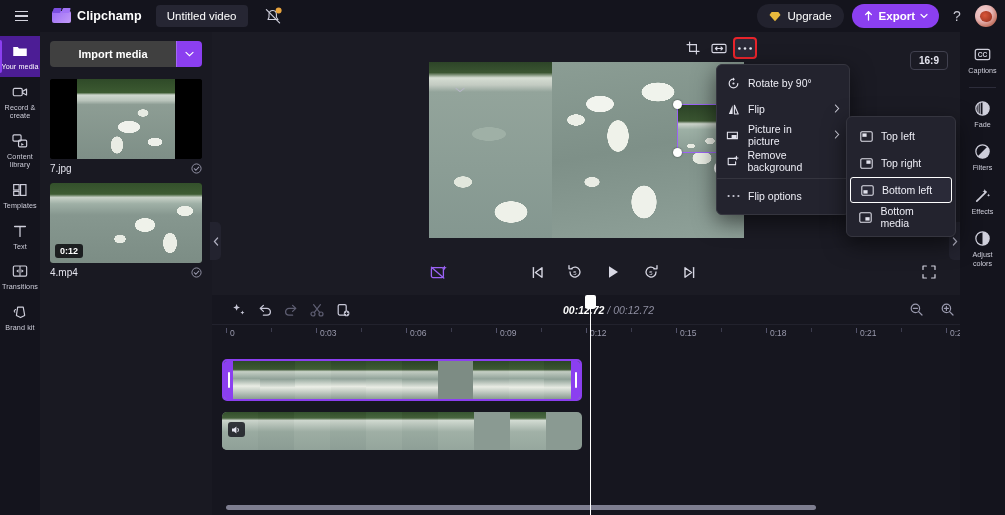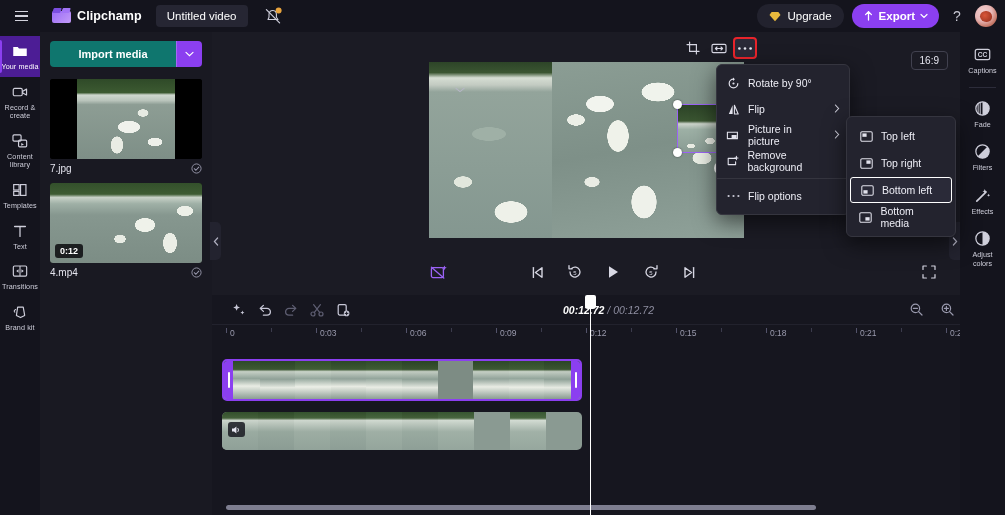--- a/index.html
+++ b/index.html
@@ -73,21 +73,21 @@
     letter-spacing: .1px; max-width: 38px; }
   .rail-item.active .rail-lbl { color: #fff; }
 
   
   .panel {
     position: absolute; left: 40px; top: 32px; width: 172px; height: 483px;
     background: #191922; padding: 9px 10px 0; z-index: 20;
   }
   .import-row { display: flex; height: 26px; margin-bottom: 12px; }
   .import-btn {
-    flex: 1; background: #0f766e; border-radius: 4px 0 0 4px; display: flex;
+    flex: 1; background: #404040; border-radius: 4px 0 0 4px; display: flex;
     align-items: center; justify-content: center; font-size: 11px; font-weight: 700;
     color: #fff; cursor: pointer;
   }
   .import-caret {
     width: 26px; background: #8b3ff0; border-left: 1px solid #a368f5;
     border-radius: 0 4px 4px 0; display: flex; align-items: center;
     justify-content: center; cursor: pointer;
   }
   .media-item { margin-bottom: 9px; }
   .media-thumb {
@@ -118,21 +118,21 @@
     position: absolute; left: 0; top: 0; width: 748px; height: 32px;
     display: flex; align-items: center; padding: 0 12px;
   }
   .tool-grp { display: flex; align-items: center; gap: 4px; margin-left: 458px; }
   .tbtn { width: 22px; height: 20px; display: flex; align-items: center;
     justify-content: center; border-radius: 3px; cursor: pointer; }
   .tbtn.more { outline: 2px solid #e8242b; outline-offset: -1px; border-radius: 3px;
     background: #2a2a38; }
   .ratio-badge {
     margin-left: auto; border: 1px solid #41414f; border-radius: 4px;
-    padding: 3px 8px; font-size: 10px; font-weight: 400; color: #e6e6f0; cursor: pointer; margin-top: 24px;
+    padding: 3px 8px; font-size: 10px; font-weight: 700; color: #e6e6f0; cursor: pointer; margin-top: 24px;
   }
   .video-frame {
     position: absolute; left: 217px; top: 30px; width: 315px; height: 176px;
     overflow: hidden; background: #2e3a38;
   }
   .vid-left, .vid-right { position: absolute; top: 0; height: 176px; }
   .vid-left { left: 0; width: 123px; }
   .vid-right { left: 123px; width: 192px; }
   .pip-box {
     position: absolute; left: 465px; top: 72px; width: 44px; height: 49px;

